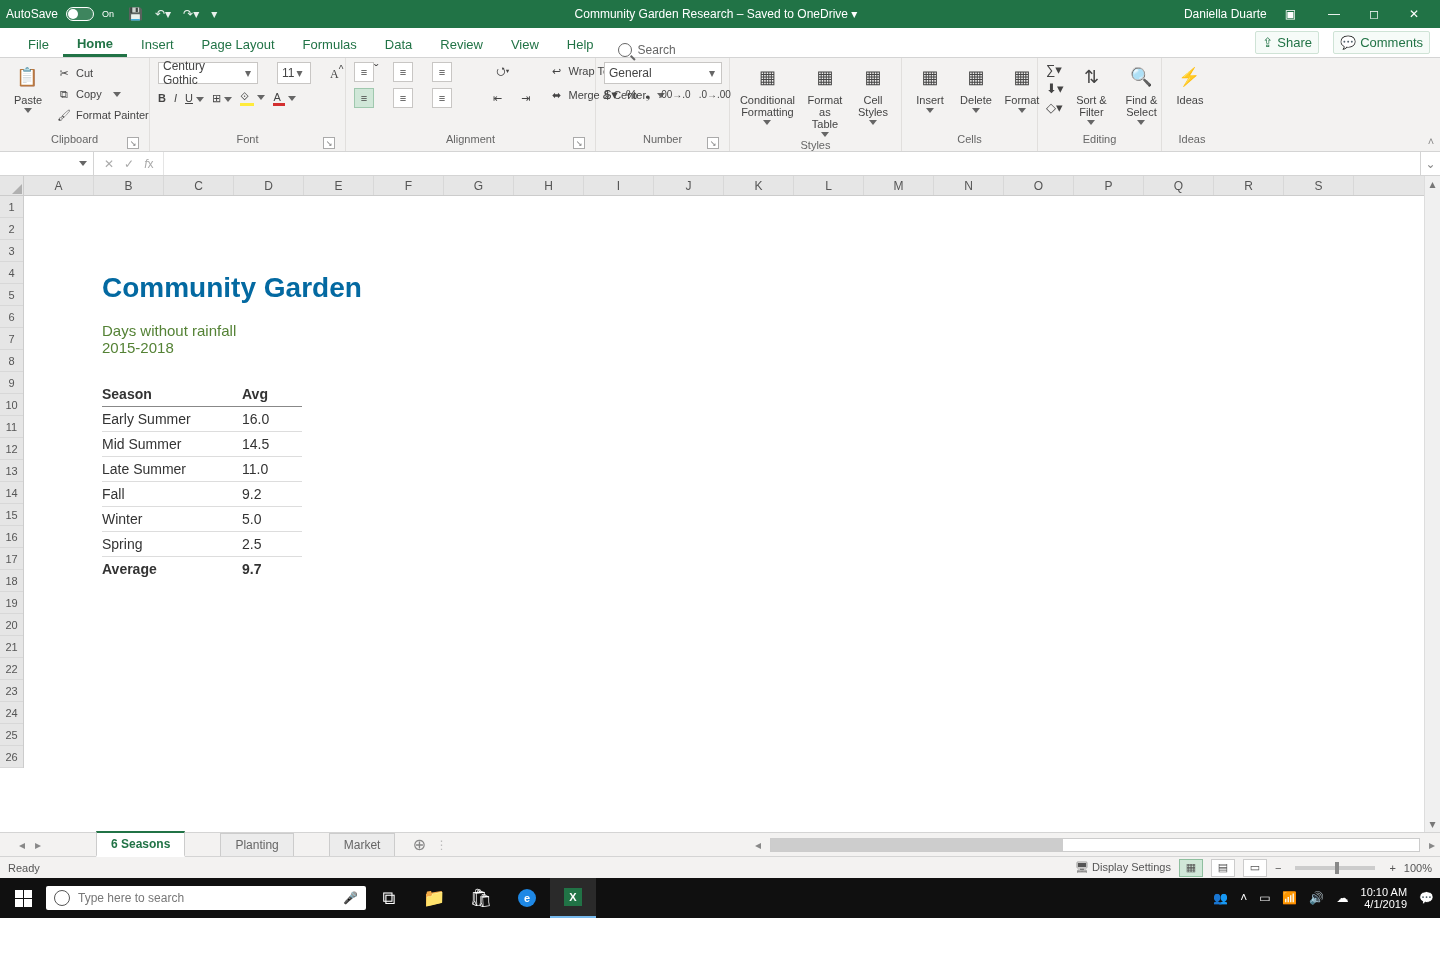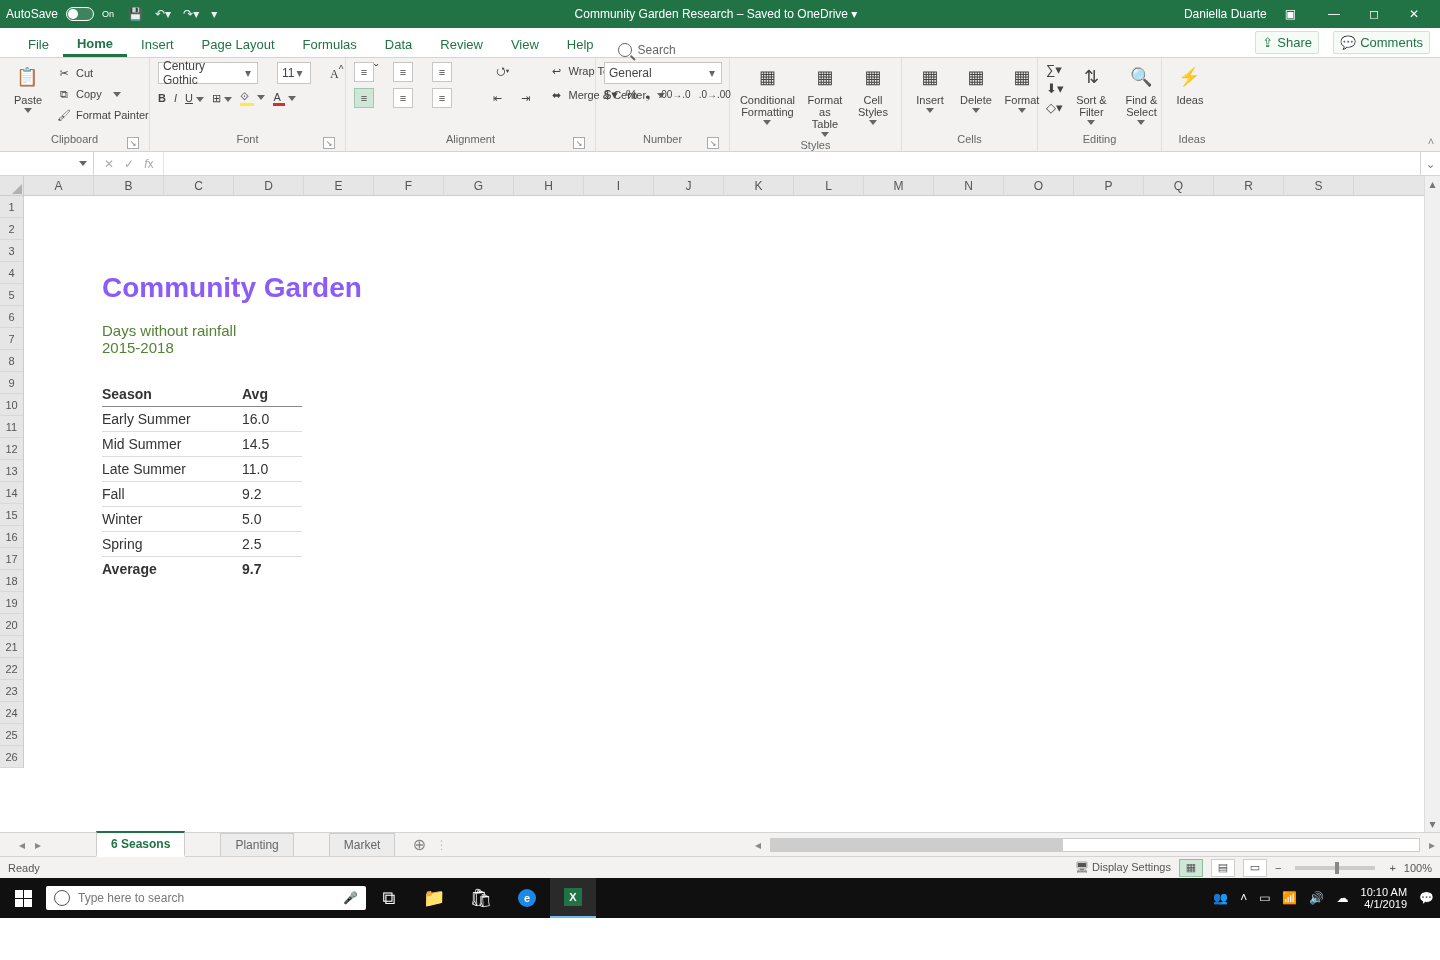--- a/index.html
+++ b/index.html
@@ -58,21 +58,21 @@
 #gridwrap{position:relative;height:656px;background:#fff;overflow:hidden;}
 #colhdr{position:absolute;left:24px;right:16px;top:0;height:20px;display:flex;background:#e6e6e6;border-bottom:1px solid #ccc;}
 #colhdr .ch{width:70px;text-align:center;font-size:12px;color:#555;border-right:1px solid #d8d8d8;line-height:20px;}
 #rowhdr{position:absolute;left:0;top:20px;width:24px;background:#e6e6e6;border-right:1px solid #ccc;}
 #rowhdr .rh{height:22px;text-align:center;font-size:11px;color:#555;border-bottom:1px solid #d8d8d8;line-height:22px;}
 #selectall{position:absolute;left:0;top:0;width:24px;height:20px;background:#e6e6e6;border-right:1px solid #ccc;border-bottom:1px solid #ccc;display:flex;align-items:flex-end;justify-content:flex-end;}
 #selectall::after{content:"";border:5px solid transparent;border-right-color:#b0b0b0;border-bottom-color:#b0b0b0;margin:0 1px 1px 0;}
 #cells{position:absolute;left:24px;top:20px;right:16px;bottom:0;background:#fff;}
 
 #sheetcontent{position:absolute;left:78px;top:76px;font-family:Calibri,Arial,sans-serif;}
-#sheetcontent h1{font-size:28px;font-weight:700;color:#8b5cf6;}
+#sheetcontent h1{font-size:28px;font-weight:700;color:#0369a1;}
 #sheetcontent .sub{margin-top:18px;font-size:15px;color:#548235;}
 #sheetcontent table{margin-top:26px;border-collapse:collapse;font-size:14px;color:#333;}
 #sheetcontent th{text-align:left;font-weight:700;padding:4px 0;border-bottom:1px solid #888;}
 #sheetcontent td{padding:4px 0;border-bottom:1px solid #ddd;}
 #sheetcontent .col0{width:140px;}
 #sheetcontent .col1{width:60px;}
 #sheetcontent tr.avg td{font-weight:700;border-top:1px solid #888;border-bottom:none;}
 
 #vscroll{position:absolute;right:0;top:0;bottom:0;width:16px;background:#f0f0f0;border-left:1px solid #ddd;}
 #vscroll .up,#vscroll .down{height:16px;display:flex;align-items:center;justify-content:center;color:#777;}

